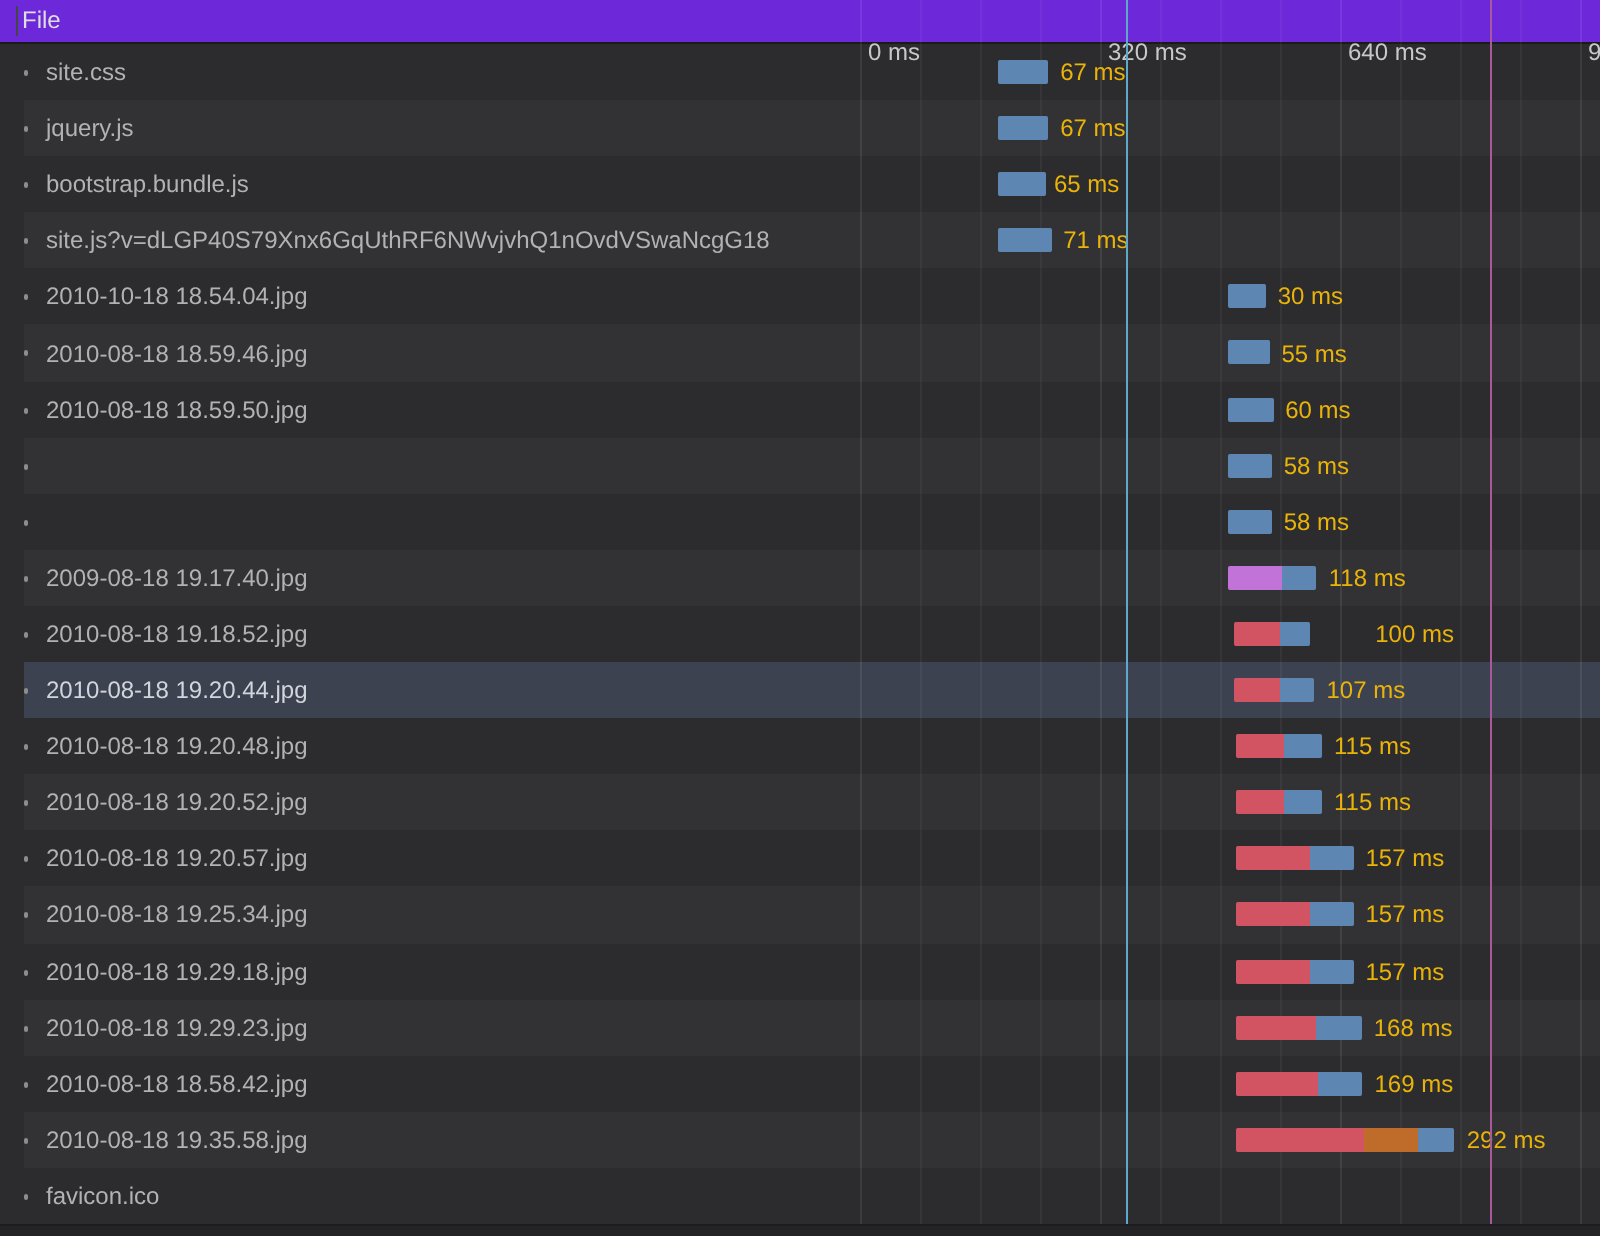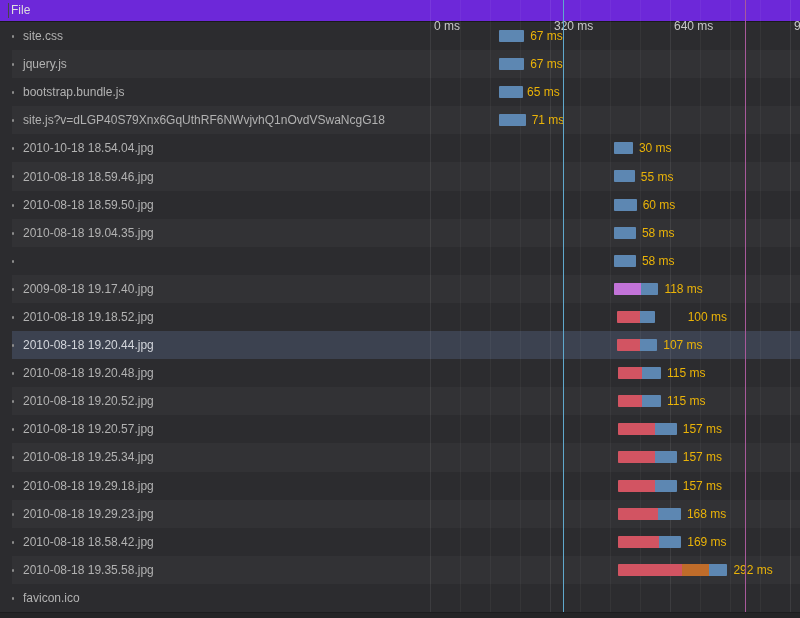--- a/index.html
+++ b/index.html
@@ -130,21 +130,20 @@
       <div class="row even">
         <span class="file-icon"></span>
         <span class="file-name">2010-08-18 18.59.50.jpg</span>
         <div class="bar" style="left: 602.125px;">
           <div class="seg" style="width: 22.5px; background: rgb(93, 135, 178);"></div>
         </div>
         <span class="duration-label" style="left: 630.625px;">60 ms</span>
       </div>
       <div class="row odd">
         <span class="file-icon"></span>
-        <span class="file-name">2010-08-18 19.04.35.jpg</span>
         <div class="bar" style="left: 602.125px;">
           <div class="seg" style="width: 21.75px; background: rgb(93, 135, 178);"></div>
         </div>
         <span class="duration-label" style="left: 629.875px;">58 ms</span>
       </div>
       <div class="row even">
         <span class="file-icon"></span>
         <div class="bar" style="left: 602.125px;">
           <div class="seg" style="width: 21.75px; background: rgb(93, 135, 178);"></div>
         </div>

